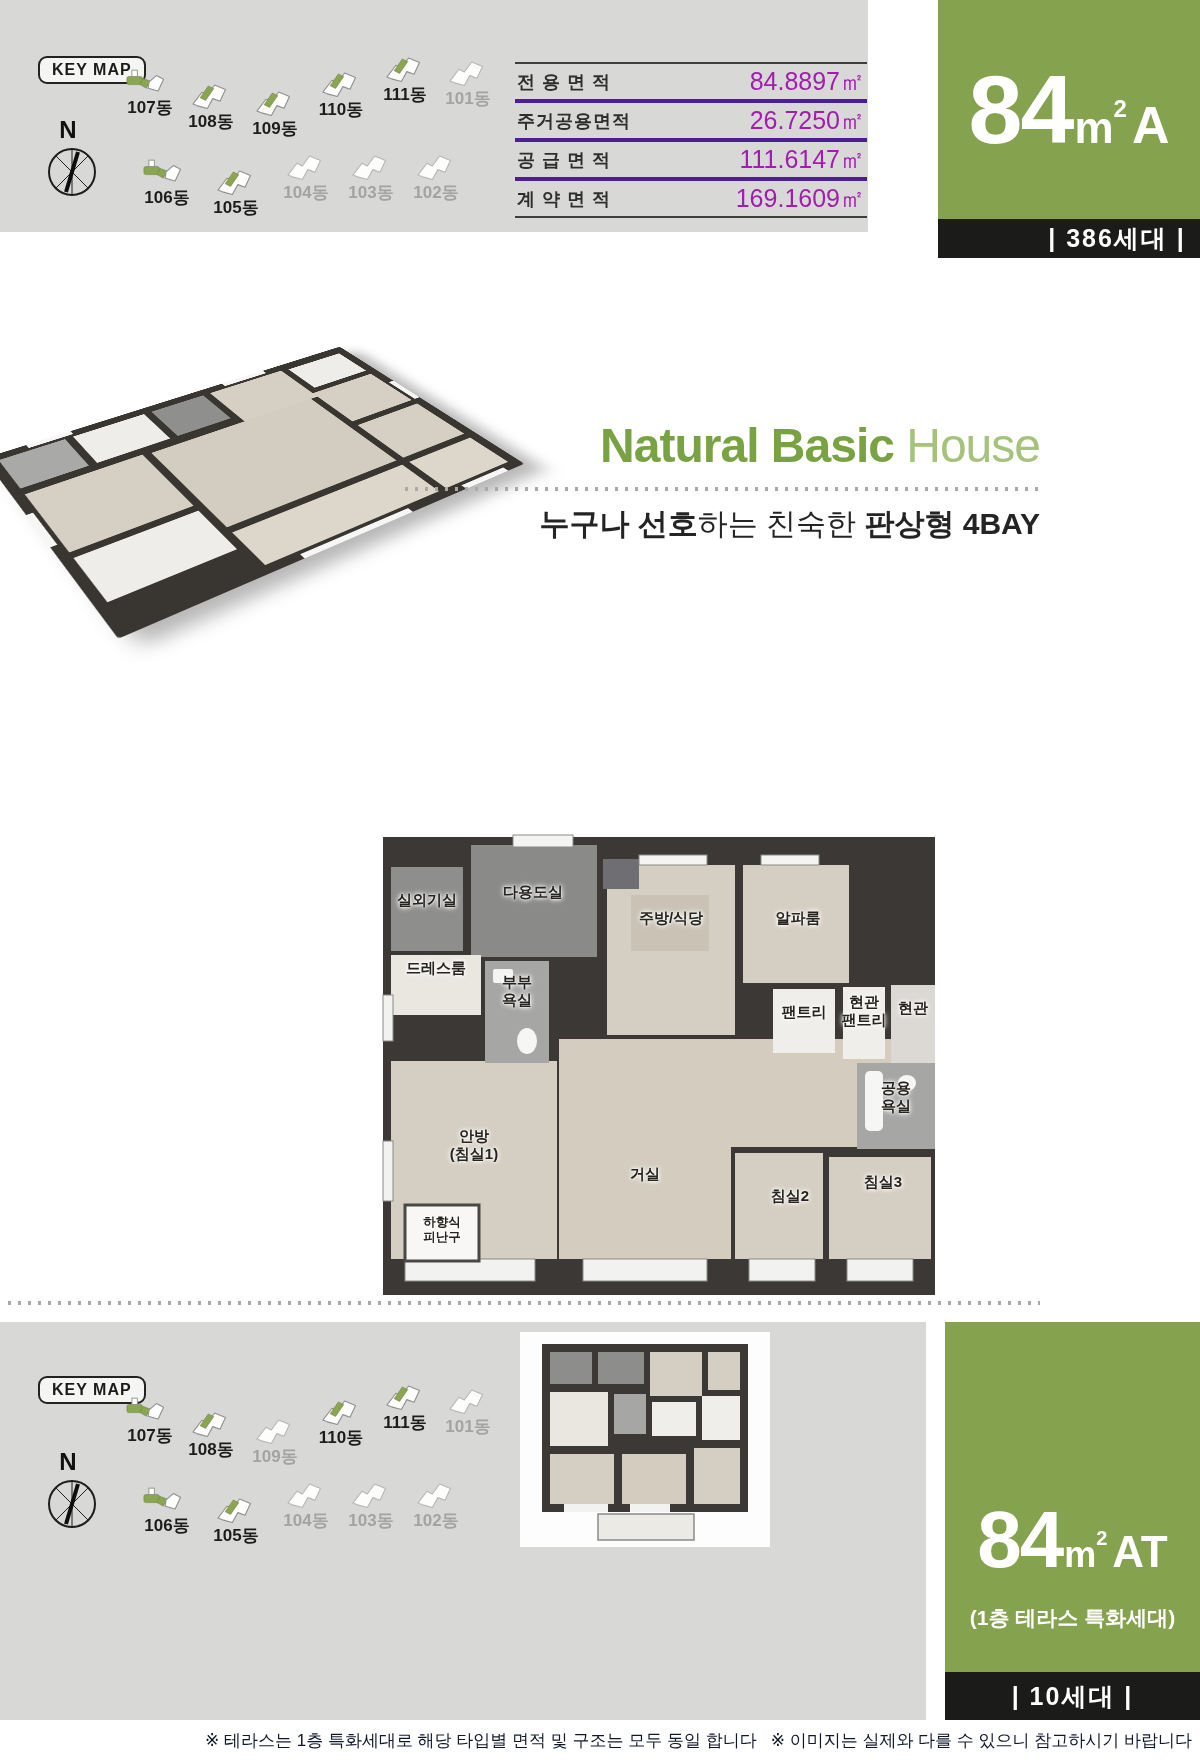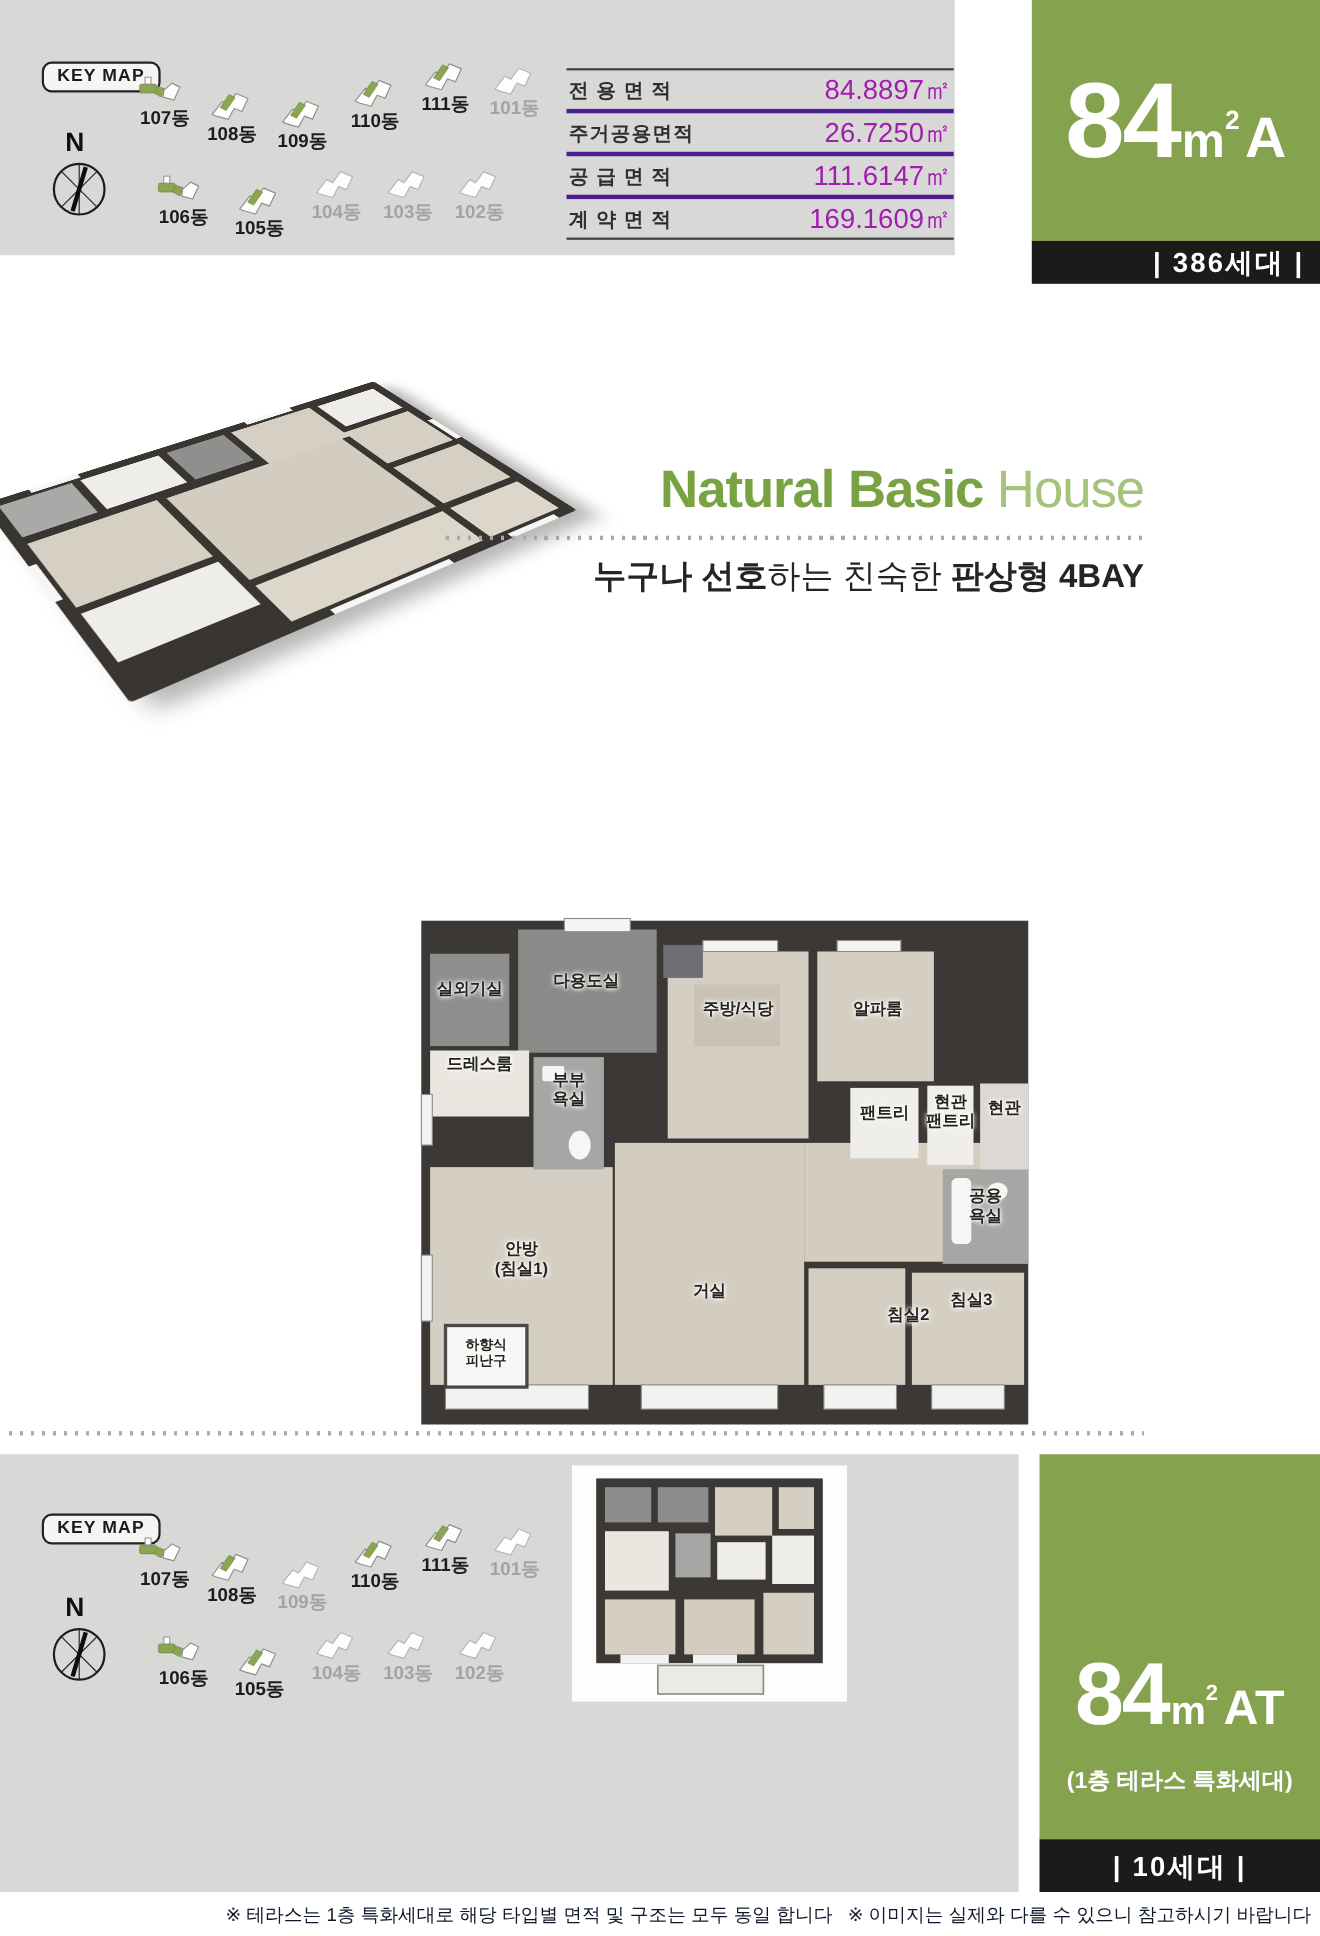--- a/index.html
+++ b/index.html
@@ -396,21 +396,21 @@
 욕실</div>
     <div class="rlabel" style="left:418px;top:258px;width:82px;">팬트리</div>
     <div class="rlabel" style="left:486px;top:248px;width:66px;">현관
 팬트리</div>
     <div class="rlabel" style="left:540px;top:254px;width:56px;">현관</div>
     <div class="rlabel" style="left:512px;top:334px;width:78px;">공용
 욕실</div>
     <div class="rlabel" style="left:46px;top:382px;width:166px;">안방
 (침실1)</div>
     <div class="rlabel" style="left:214px;top:420px;width:172px;">거실</div>
-    <div class="rlabel" style="left:390px;top:442px;width:110px;text-align:right;">침실2</div>
+    <div class="rlabel" style="left:390px;top:442px;width:110px;">침실2</div>
     <div class="rlabel" style="left:484px;top:428px;width:108px;">침실3</div>
     <div class="rlabel sm" style="left:60px;top:470px;width:74px;">하향식
 피난구</div>
   </div>
 
   <div class="dotted dot-2"></div>
 
   <div class="gray-panel panel-bottom">
     <div class="keymap-badge" style="left:38px;top:30px;">
       <span>KEY MAP</span>

